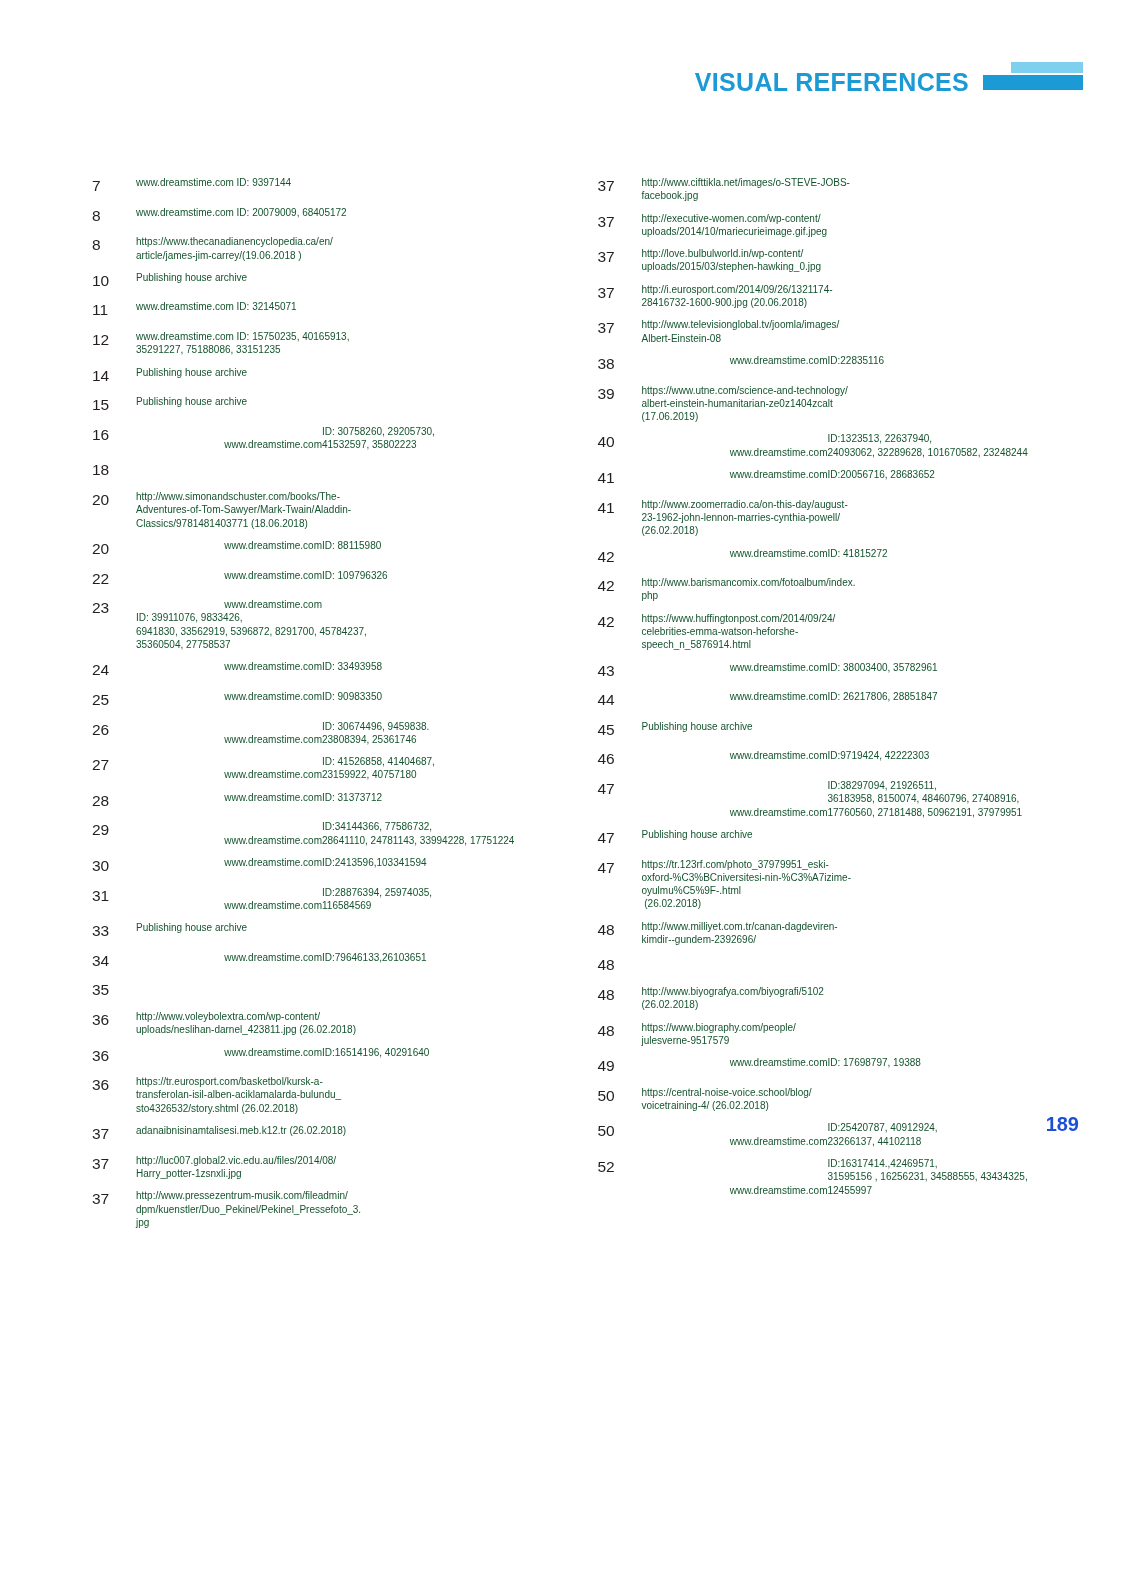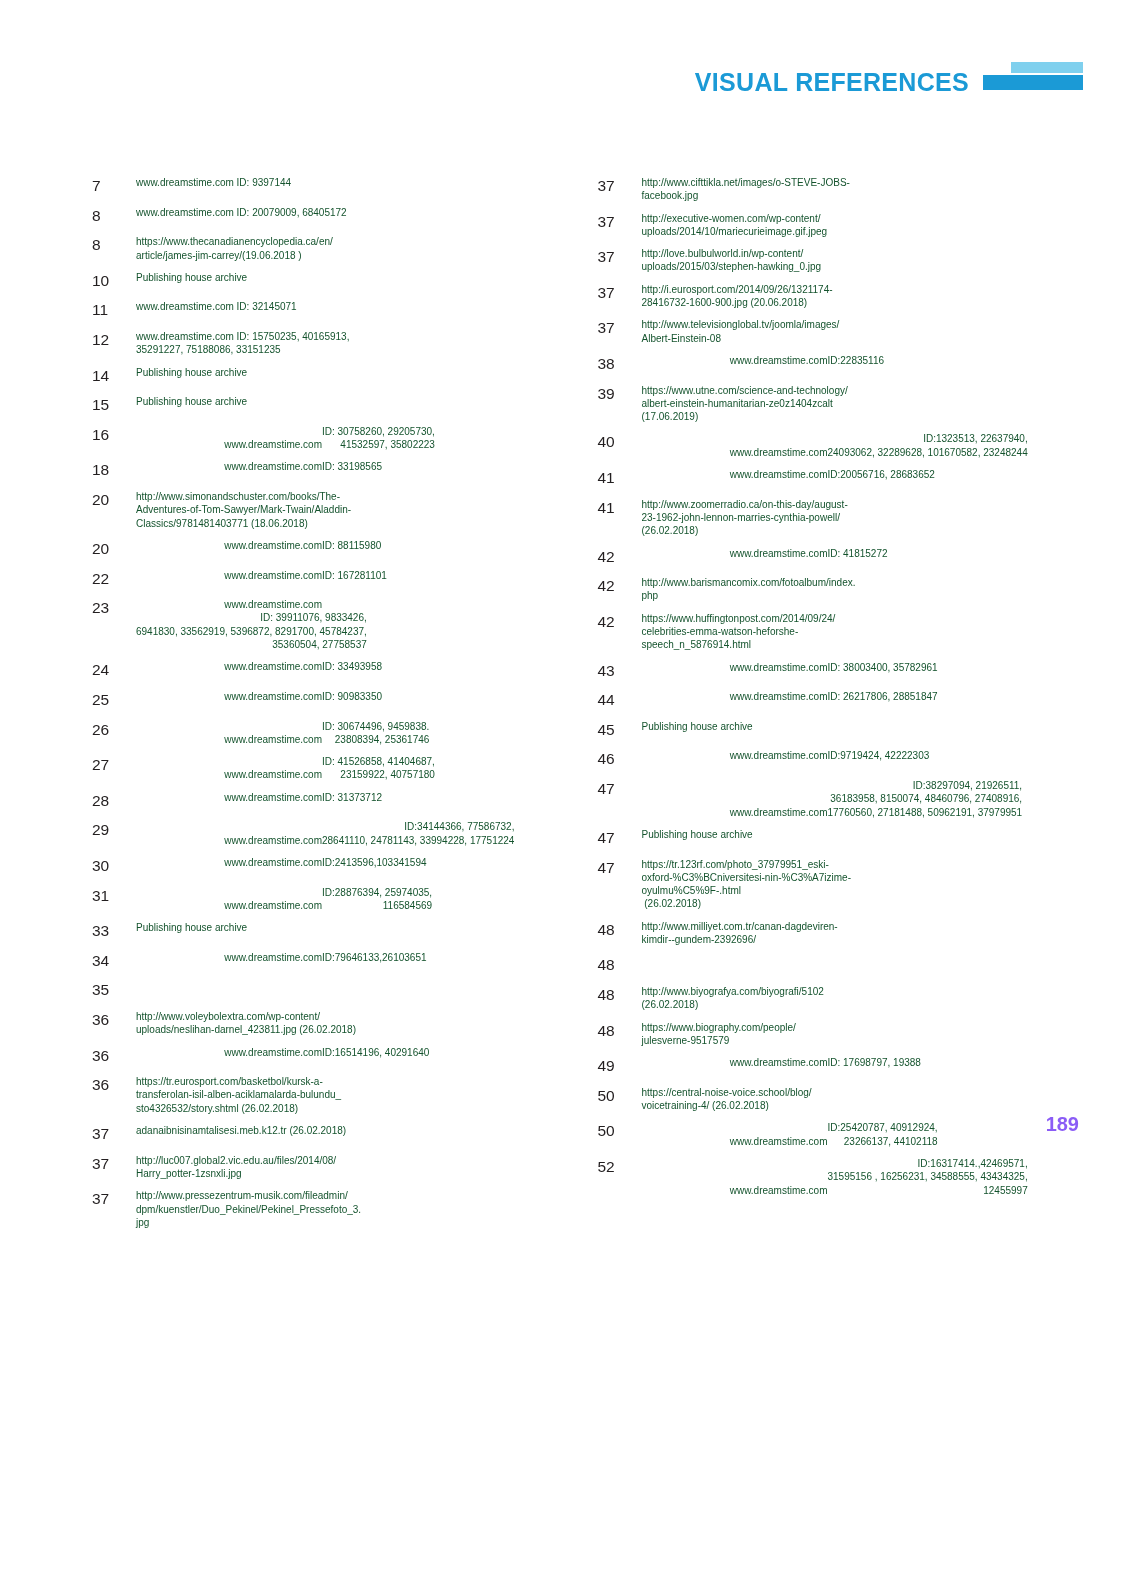--- a/index.html
+++ b/index.html
@@ -79,39 +79,38 @@
   }
   .ref-text {
     flex: 1 1 auto;
     font-size: 10px;
     color: #14532d;
     white-space: pre-wrap;
     word-break: break-word;
   }
   .ref-text .idpart {
     display: inline-block;
-    text-align: right;
   }
 
   
   .ref-site {
     display: inline-block;
     width: 186px;
     flex: 0 0 186px;
     text-align: right;
   }
 
   
   .page-number {
     position: absolute;
     right: 44px;
     bottom: 64px;
     font-size: 20px;
     font-weight: bold;
-    color: #8b5cf6;
+    color: #1d4ed8;
   }
 </style>
 </head>
 <body>
 
 <div class="page">
 
   <div class="header">
     <div class="header-title">VISUAL REFERENCES</div>
     <div class="header-bar">
@@ -155,35 +154,34 @@
           <div class="ref-num">15</div>
           <div class="ref-text">Publishing house archive</div>
         </div>
         <div class="ref-row">
           <div class="ref-num">16</div>
           <div class="ref-text"><span class="ref-site">www.dreamstime.com</span><span class="idpart">ID: 30758260, 29205730,
 41532597, 35802223</span></div>
         </div>
         <div class="ref-row">
           <div class="ref-num">18</div>
-          <div class="ref-text"><span class="ref-site"> www.dreamstime.com</span><span class="idpart">ID: 33198565</span></div>
         </div>
         <div class="ref-row">
           <div class="ref-num">20</div>
           <div class="ref-text">http://www.simonandschuster.com/books/The-
 Adventures-of-Tom-Sawyer/Mark-Twain/Aladdin-
 Classics/9781481403771 (18.06.2018)</div>
         </div>
         <div class="ref-row">
           <div class="ref-num">20</div>
           <div class="ref-text"><span class="ref-site">www.dreamstime.com</span><span class="idpart">ID: 88115980</span></div>
         </div>
         <div class="ref-row">
           <div class="ref-num">22</div>
-          <div class="ref-text"><span class="ref-site">www.dreamstime.com</span><span class="idpart">ID: 167281101</span></div>
+          <div class="ref-text"><span class="ref-site">www.dreamstime.com</span><span class="idpart">ID: 109796326</span></div>
         </div>
         <div class="ref-row">
           <div class="ref-num">23</div>
           <div class="ref-text"><span class="ref-site">www.dreamstime.com</span><span class="idpart">ID: 39911076, 9833426,
 6941830, 33562919, 5396872, 8291700, 45784237,
 35360504, 27758537</span></div>
         </div>
         <div class="ref-row">
           <div class="ref-num">24</div>
           <div class="ref-text"><span class="ref-site">www.dreamstime.com</span><span class="idpart">ID: 33493958</span></div>

